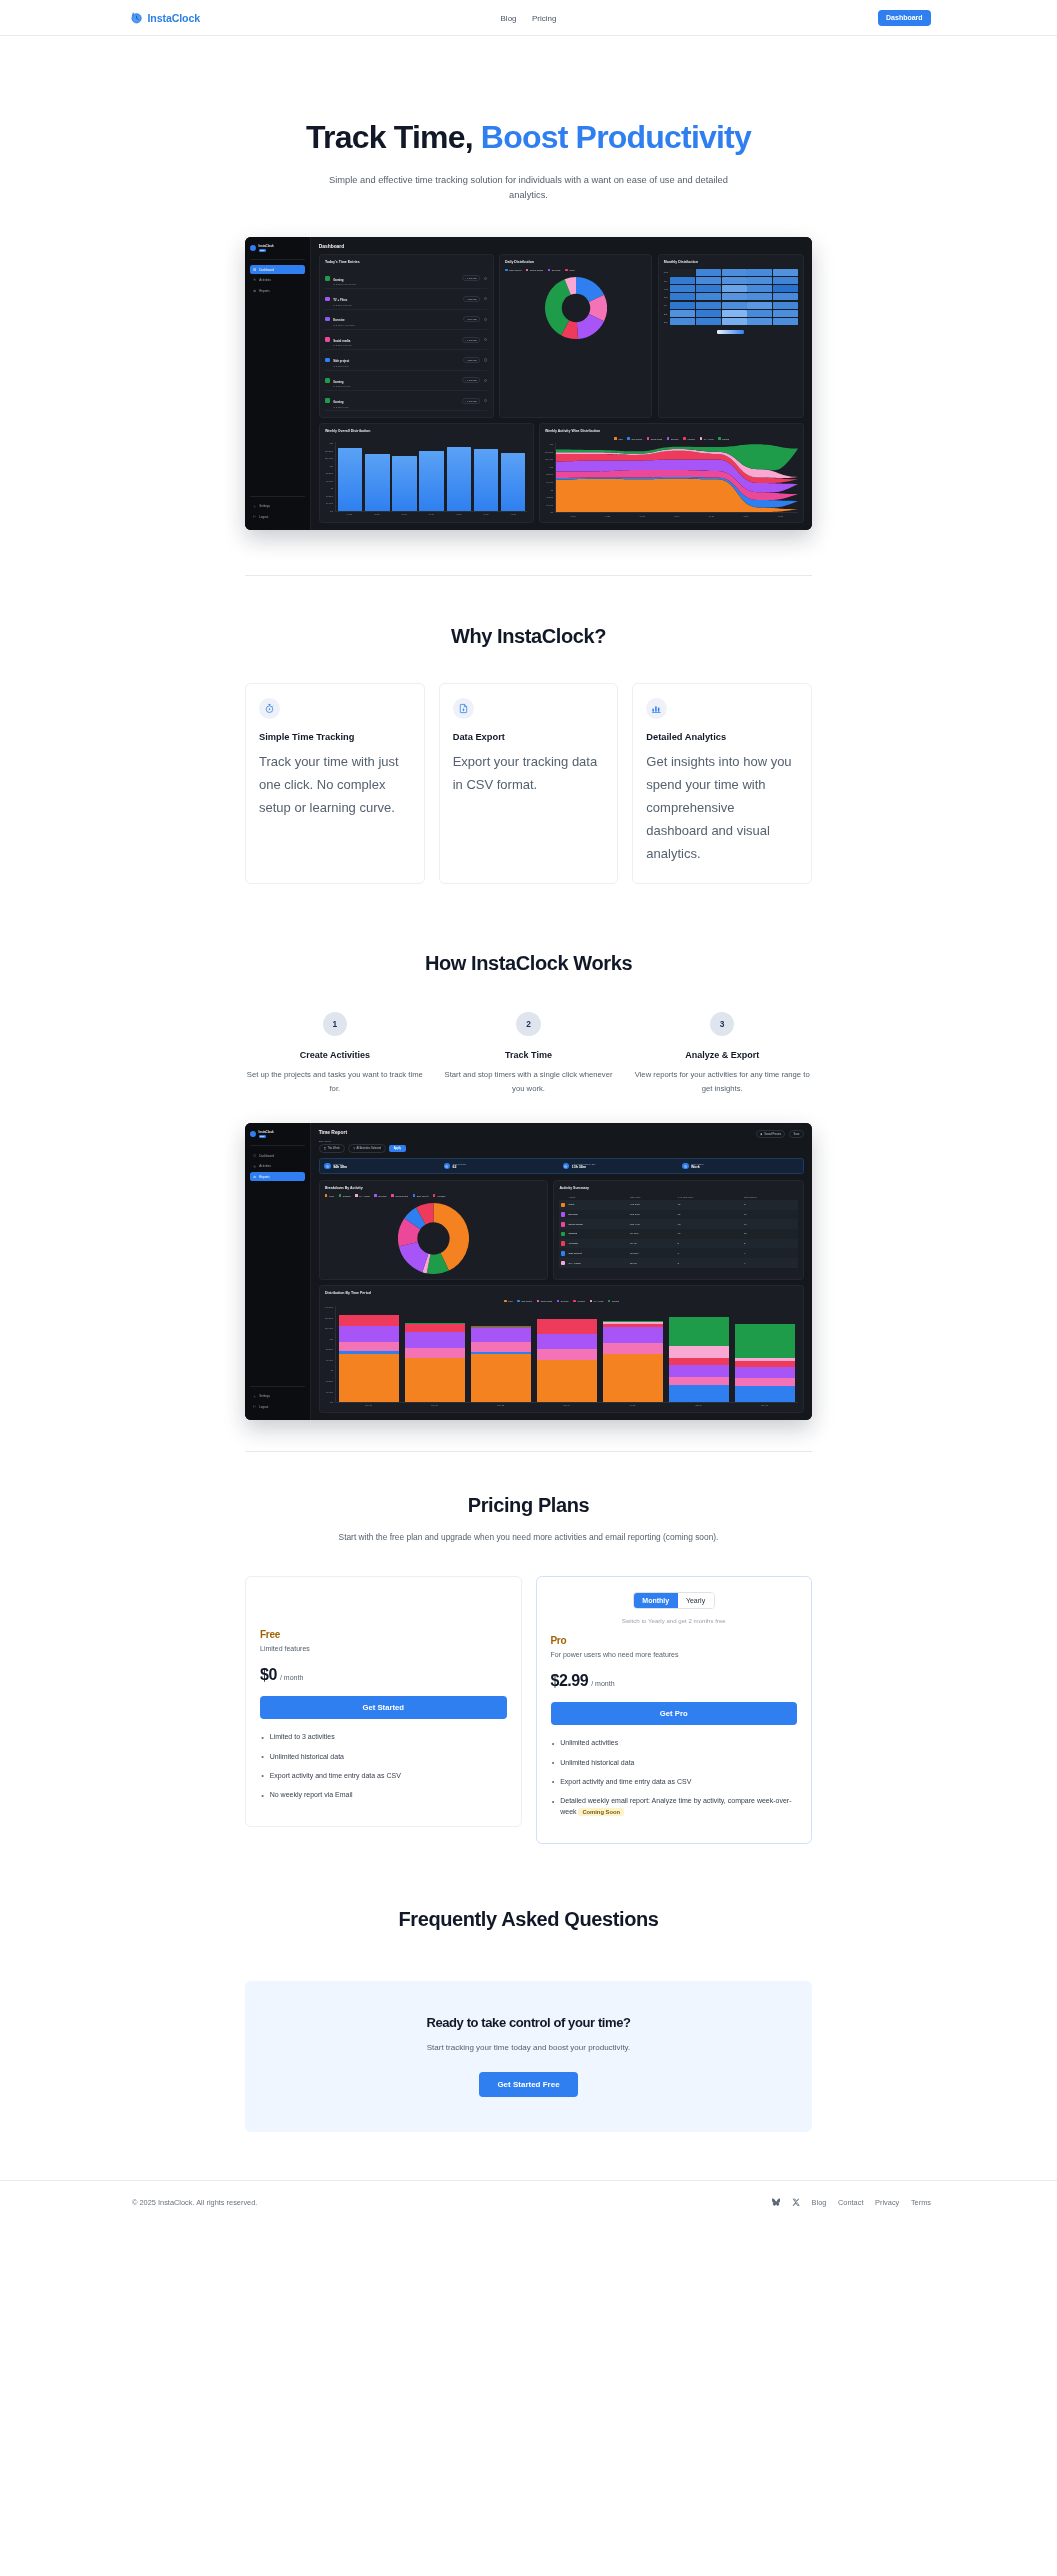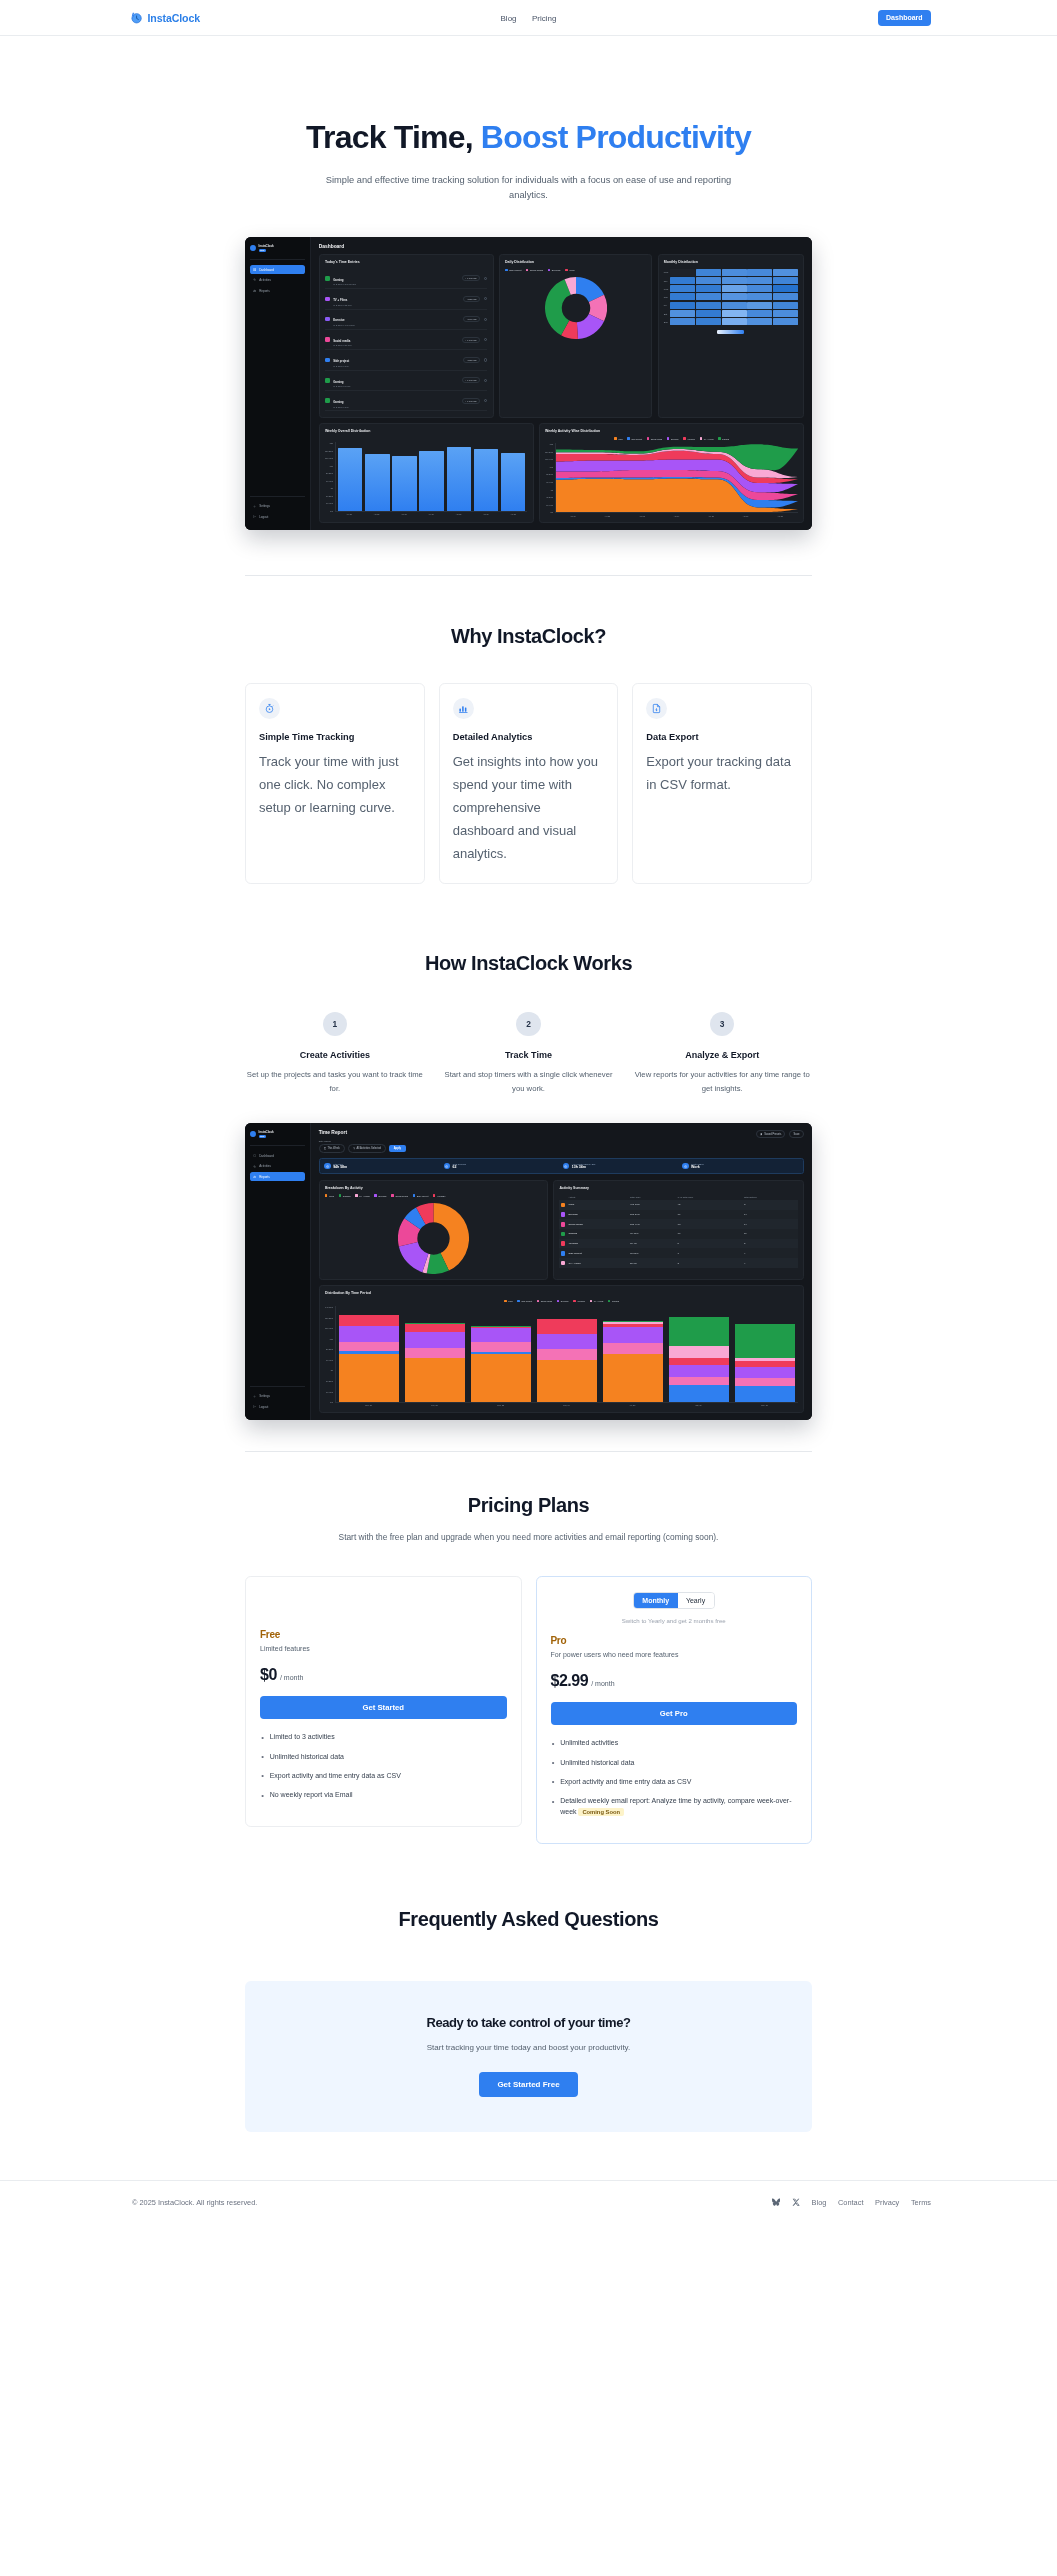--- a/index.html
+++ b/index.html
@@ -276,21 +276,21 @@
   </nav>
   <div class="header-actions">
     <a class="btn-dashboard" href="#">Dashboard</a>
   </div>
 </header>
 
 <section class="hero">
   <h1>
     <span>Track Time, </span><span class="accent">Boost Productivity</span>
   </h1>
-  <p class="hero-sub">Simple and effective time tracking solution for individuals with a focus on ease of use and reporting analytics.</p>
+  <p class="hero-sub">Simple and effective time tracking solution for individuals with a want on ease of use and detailed analytics.</p>
 </section>
 
 <div style="margin-top:34px">
 <div class="shot">
 
   <div class="shot-sidebar">
     <div class="ss-brand">
       <span class="ss-dot"></span>
       <span class="ss-brand-txt">
         <span>InstaClock</span><br>
@@ -626,41 +626,41 @@
               <path d="M9.5 3.2h5M12 3.2v2.6M18.5 7.5l1.6-1.6"></path>
             <path d="M10.6 11.1l4 2.4-4 2.4z" fill="#2f7ff0" stroke="none"></path>
           </svg>
         </div>
         <div class="feat-h">Simple Time Tracking</div>
         <div class="feat-p">Track your time with just one click. No complex setup or learning curve.</div>
       </div>
 
       <div class="feat-card">
         <div class="feat-icon">
+          <svg width="11" height="11" viewBox="0 0 24 24" fill="none" stroke="#2f7ff0" stroke-width="1.7">
+            <path d="M14 3H6.5A1.5 1.5 0 005 4.5v15A1.5 1.5 0 006.5 21h11a1.5 1.5 0 001.5-1.5V8z"></path>
+            <path d="M14 3v5h5"></path>
+              <path d="M12 11.5v5.5M9.8 14.8L12 17l2.2-2.2"></path>
+          </svg>
+        </div>
+        <div class="feat-h">Data Export</div>
+        <div class="feat-p">Export your tracking data in CSV format.</div>
+      </div>
+
+      <div class="feat-card">
+        <div class="feat-icon">
           <svg width="11" height="11" viewBox="0 0 24 24" fill="#2f7ff0">
             <rect x="3" y="12" width="3.4" height="7" rx="1"></rect>
               <rect x="9" y="7" width="3.4" height="12" rx="1"></rect>
             <rect x="15" y="10" width="3.4" height="9" rx="1"></rect>
               <rect x="2" y="20.4" width="19" height="1.6" rx="0.8"></rect>
           </svg>
         </div>
         <div class="feat-h">Detailed Analytics</div>
         <div class="feat-p">Get insights into how you spend your time with comprehensive dashboard and visual analytics.</div>
-      </div>
-
-      <div class="feat-card">
-        <div class="feat-icon">
-          <svg width="11" height="11" viewBox="0 0 24 24" fill="none" stroke="#2f7ff0" stroke-width="1.7">
-            <path d="M14 3H6.5A1.5 1.5 0 005 4.5v15A1.5 1.5 0 006.5 21h11a1.5 1.5 0 001.5-1.5V8z"></path>
-            <path d="M14 3v5h5"></path>
-              <path d="M12 11.5v5.5M9.8 14.8L12 17l2.2-2.2"></path>
-          </svg>
-        </div>
-        <div class="feat-h">Data Export</div>
-        <div class="feat-p">Export your tracking data in CSV format.</div>
       </div>
 
     </div>
   </div>
 </section>
 
 <section style="padding-top:68px">
   <div class="wrap">
     <h2 class="section-title">How InstaClock Works</h2>
     <div class="steps" style="margin-top:37px">

